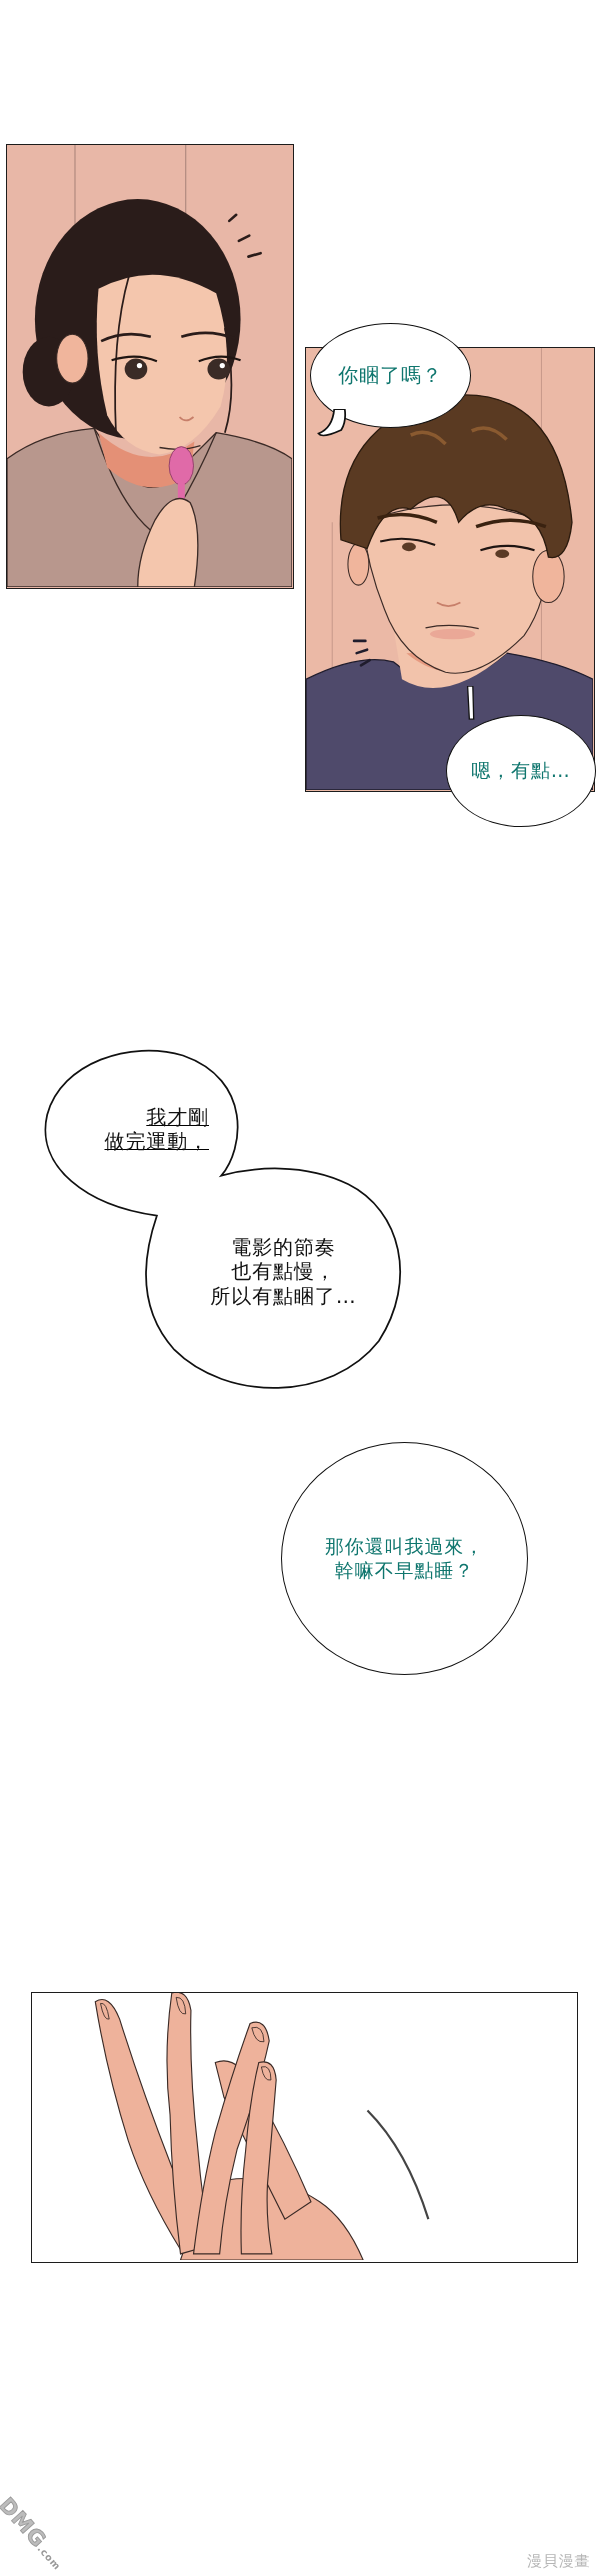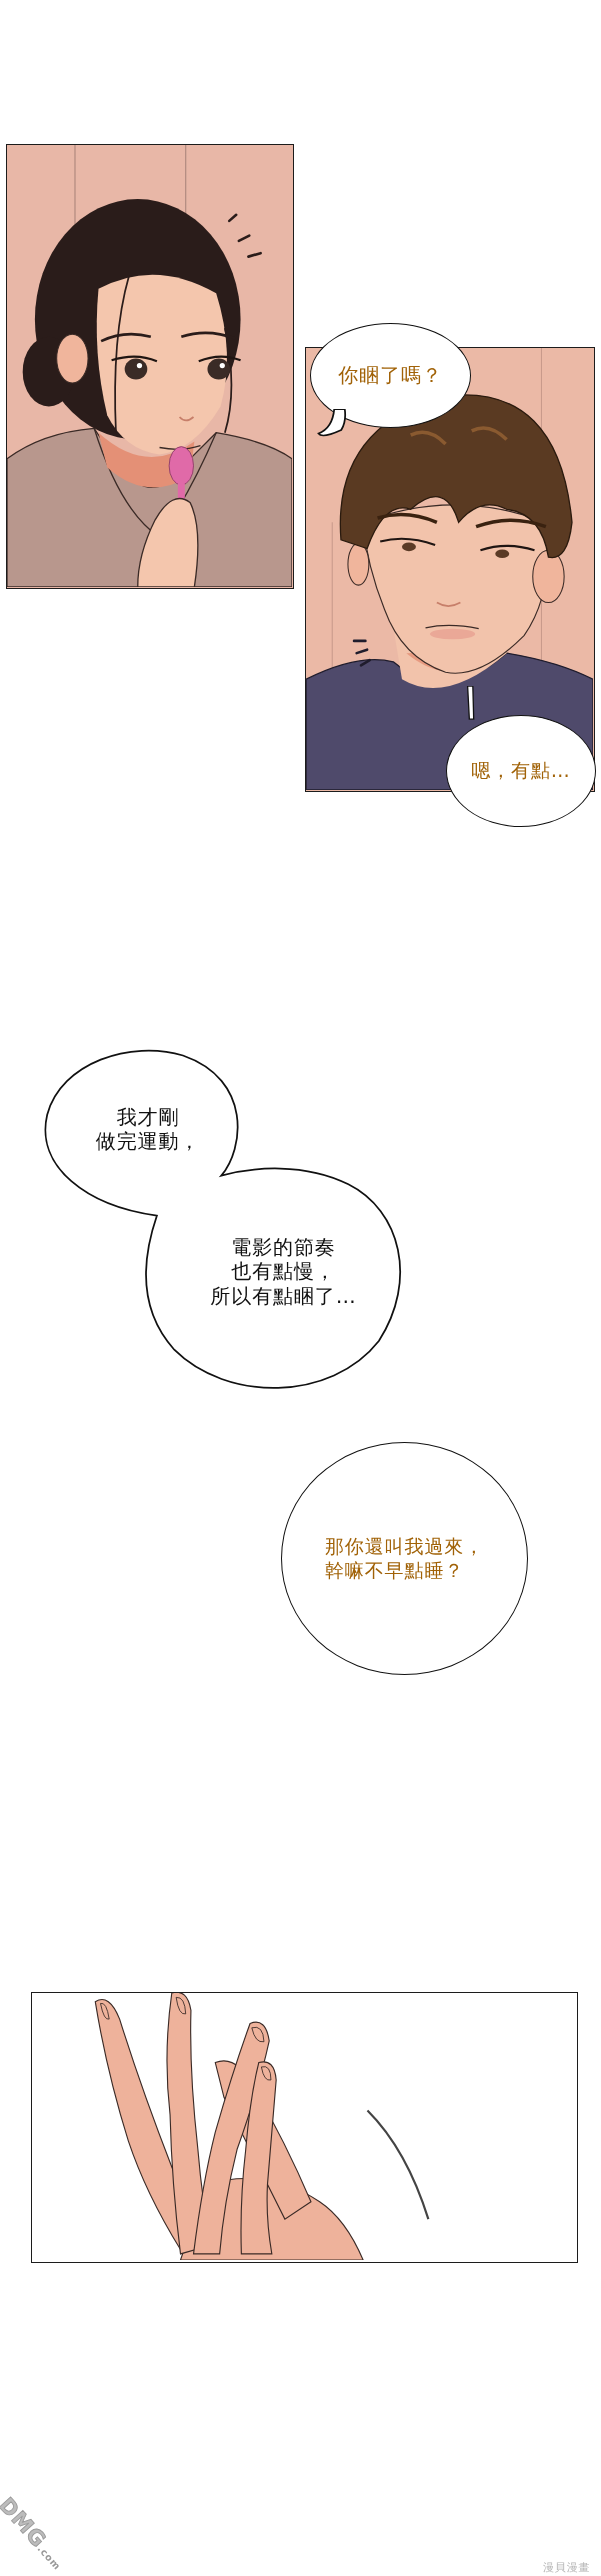--- a/index.html
+++ b/index.html
@@ -2,28 +2,28 @@
 <html style="font-size:14px"><head>
 <meta charset="utf-8">
 <style>
   html, body { margin: 0; padding: 0; background: #ffffff; }
   body { width: 601px; height: 2576px; position: relative; overflow: hidden;
          font-family: "DejaVu Sans", sans-serif; }
   .panel { position: absolute; border: 1.7px solid #1c1c1c; box-sizing: border-box; overflow: hidden; }
   .abs { position: absolute; }
   .bubble { position: absolute; background: #fff; border: 1.7px solid #111; border-radius: 50%;
             box-sizing: border-box; display: flex; align-items: center; justify-content: center;
-            text-align: left; color: #a16207; }
+            text-align: center; color: #0f766e; }
   .btext { white-space: pre-line; line-height: 1.22; letter-spacing: 0.9px; }
   svg { display: block; }
   .wm-left { position: absolute; left: 12.2px; top: 2493px; transform: rotate(48deg); transform-origin: left top;
              color: #bcbcbc; font-weight: bold; font-size: 21px; letter-spacing: 0.9px;
              -webkit-text-stroke: 0.9px #9a9a9a; }
   .wm-left small { font-size: 9.6px; -webkit-text-stroke: 0; color: #9a9a9a; }
-  .wm-right { position: absolute; right: 10.5px; top: 2552px; color: #b5b5b5; font-size: 11px; letter-spacing: 0.9px; margin-top: 8px; }
+  .wm-right { position: absolute; right: 10.5px; top: 2552px; color: #b5b5b5; font-size: 15px; letter-spacing: 0.9px; }
 </style>
 </head>
 <body>
 
 <div class="panel" style="left:6.1px; top:144px; width:288px; height:445px; background:#e8b7a7;">
   <svg width="285" height="442" viewBox="0 0 327 507">
 
     <line x1="78" y1="0" x2="78" y2="130" stroke="#b58e83" stroke-width="1.5"></line>
     <line x1="205" y1="0" x2="205" y2="110" stroke="#b58e83" stroke-width="1.5"></line>
 
@@ -124,21 +124,21 @@
 <svg class="abs" style="left:35px; top:1045px;" width="383" height="357" viewBox="0 0 440 410">
   <path d="M214 150
            C 240 120, 250 40, 170 12
            C 110 -6, 30 20, 14 80
            C 0 140, 60 185, 140 196
            C 125 240, 115 300, 160 350
            C 220 410, 340 410, 395 340
            C 440 270, 420 190, 360 160
            C 310 135, 250 140, 214 150 Z" fill="#fff" stroke="#111" stroke-width="2"></path>
 </svg>
-<div class="abs" style="left:87px; top:1105px; width:122px; text-align:center;">
+<div class="abs" style="left:87px; top:1105px; width:122px; text-align:right;text-decoration:underline;">
   <span class="btext" style="font-size:20px; color:#111;">我才剛
 做完運動，</span>
 </div>
 <div class="abs" style="left:179px; top:1235px; width:209px; text-align:center;">
   <span class="btext" style="font-size:20px; color:#111;">電影的節奏
 也有點慢，
 所以有點睏了…</span>
 </div>
 
 <div class="bubble" style="left:281px; top:1442px; width:247px; height:233px;">

